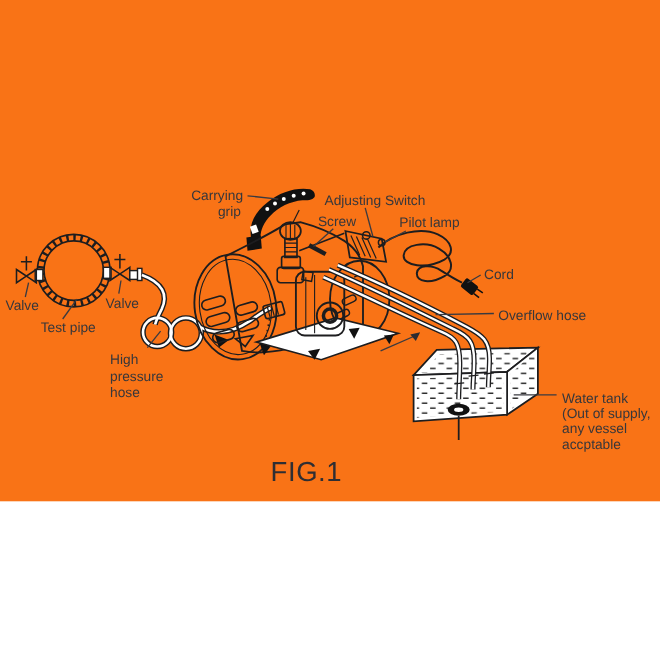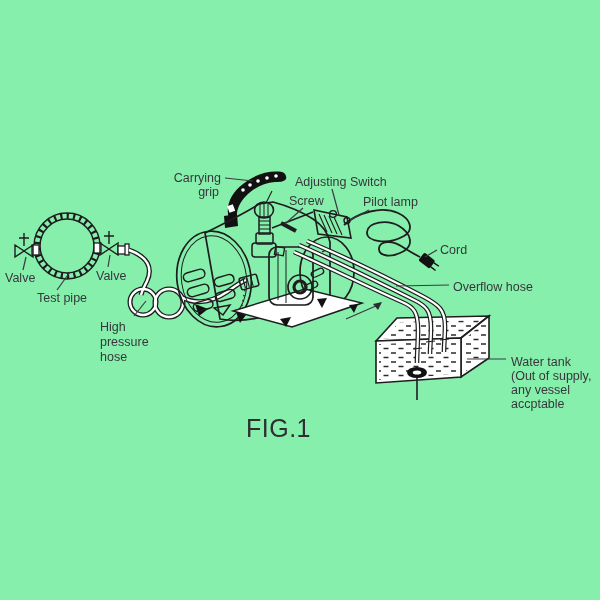--- a/index.html
+++ b/index.html
@@ -1,16 +1,16 @@
 <!DOCTYPE html>
 <html><head>
 <meta charset="utf-8">
 <style>
   html,body{margin:0;padding:0;background:#ffffff;}
-  .page{position:relative;width:600px;height:600px;background:#86efac;overflow:hidden;
+  .page{position:relative;width:600px;height:456px;background:#f97316;overflow:hidden;
         font-family:"Liberation Sans",sans-serif;text-align:right;}
   svg{display:block;}
   .lbl{font-family:"Liberation Sans",sans-serif;font-size:12.5px;fill:#37373b;}
   .lbl-end{text-anchor:end;}
   .caption{font-family:"Liberation Sans",sans-serif;font-size:25px;fill:#2e2e33;letter-spacing:0.5px;}
   .ln{stroke:#1d1d1f;fill:none;}
   .leader{stroke:#3a3a40;stroke-width:1.2;fill:none;}
 </style>
 </head>
 <body>

